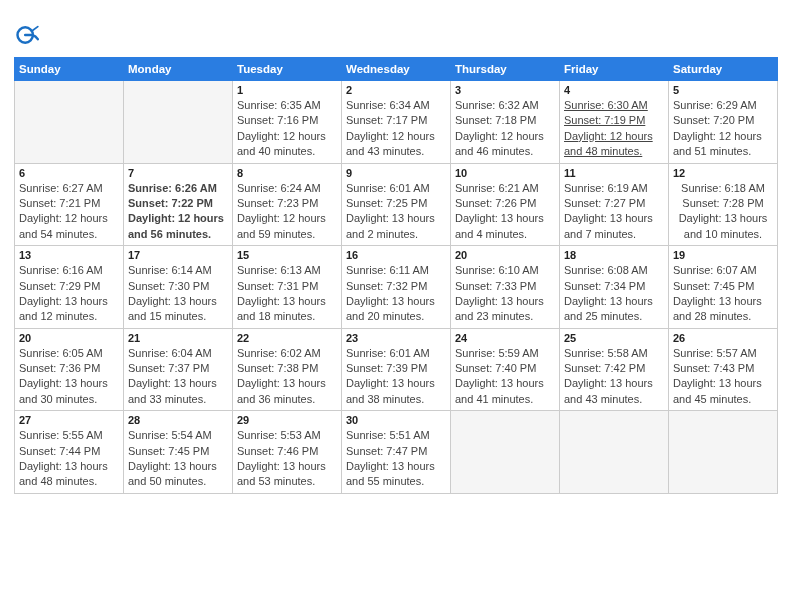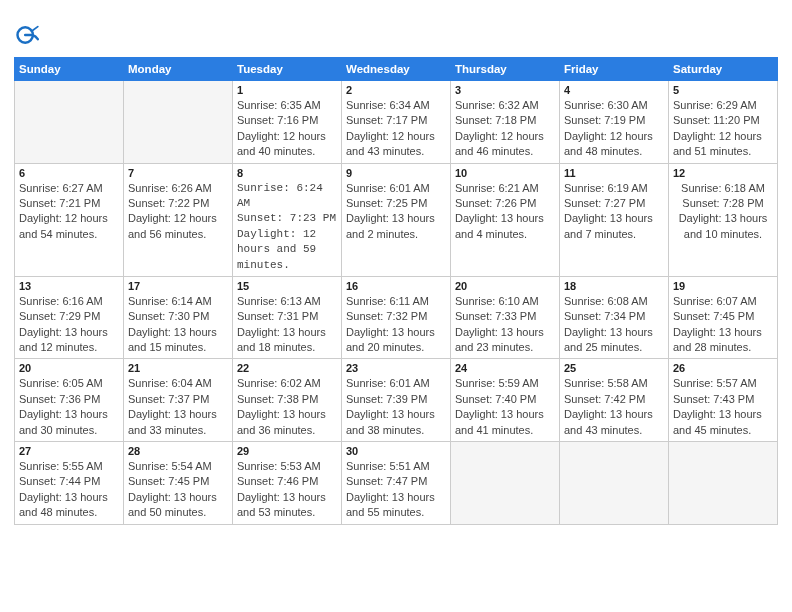--- a/index.html
+++ b/index.html
@@ -152,47 +152,47 @@
 Daylight: 12 hours and 43 minutes.</div>
           </td>
           <td>
             <span class="day-number">3</span>
             <div class="day-info" style="white-space: pre-line;">Sunrise: 6:32 AM
 Sunset: 7:18 PM
 Daylight: 12 hours and 46 minutes.</div>
           </td>
           <td>
             <span class="day-number">4</span>
-            <div class="day-info" style="white-space: pre-line;">Sunrise: 6:30 AM
+            <div class="day-info" style="white-space: pre-line; text-decoration: underline;">Sunrise: 6:30 AM
 Sunset: 7:19 PM
 Daylight: 12 hours and 48 minutes.</div>
           </td>
           <td>
             <span class="day-number">5</span>
             <div class="day-info" style="white-space: pre-line;">Sunrise: 6:29 AM
-Sunset: 11:20 PM
+Sunset: 7:20 PM
 Daylight: 12 hours and 51 minutes.</div>
           </td>
         </tr>
         <tr>
           <td>
             <span class="day-number">6</span>
             <div class="day-info" style="white-space: pre-line;">Sunrise: 6:27 AM
 Sunset: 7:21 PM
 Daylight: 12 hours and 54 minutes.</div>
           </td>
           <td>
             <span class="day-number">7</span>
-            <div class="day-info" style="white-space: pre-line;">Sunrise: 6:26 AM
+            <div class="day-info" style="white-space: pre-line; font-weight: bold;">Sunrise: 6:26 AM
 Sunset: 7:22 PM
 Daylight: 12 hours and 56 minutes.</div>
           </td>
           <td>
             <span class="day-number">8</span>
-            <div class="day-info" style="white-space: pre-line; font-family: Liberation Mono, monospace;">Sunrise: 6:24 AM
+            <div class="day-info" style="white-space: pre-line;">Sunrise: 6:24 AM
 Sunset: 7:23 PM
 Daylight: 12 hours and 59 minutes.</div>
           </td>
           <td>
             <span class="day-number">9</span>
             <div class="day-info" style="white-space: pre-line;">Sunrise: 6:01 AM
 Sunset: 7:25 PM
 Daylight: 13 hours and 2 minutes.</div>
           </td>
           <td>

